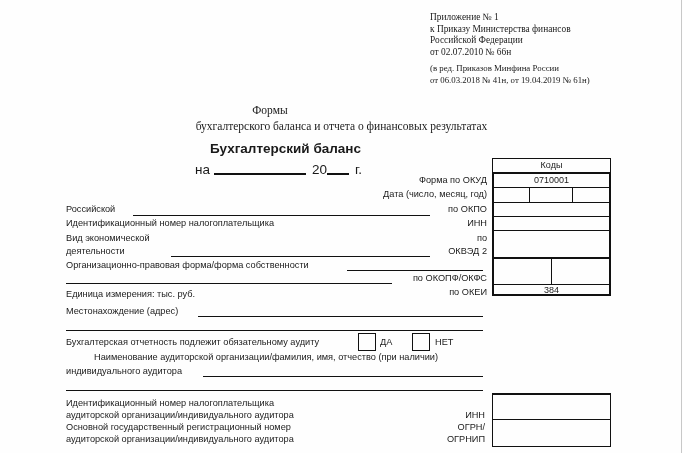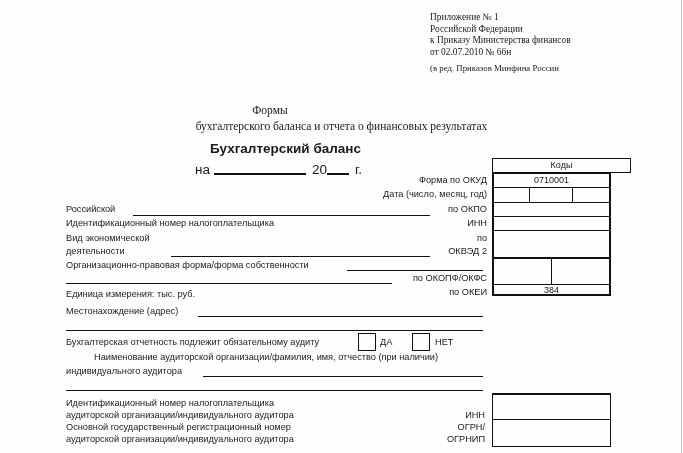--- a/index.html
+++ b/index.html
@@ -25,40 +25,41 @@
   .cell-text { font-size:9px; text-align:center; }
   .chk { position:absolute; width:18px; height:18px; border:1.6px solid #111; box-sizing:border-box; }
 </style>
 </head>
 <body>
 
 <div class="page-edge"></div>
 
 <div class="abs serif appendix">
   <div>Приложение № 1</div>
+  <div>к Приказу Министерства финансов</div>
   <div>Российской Федерации</div>
-  <div>к Приказу Министерства финансов</div>
   <div>от 02.07.2010 № 66н</div>
 </div>
 <div class="abs serif appendix-note">
   <div>(в ред. Приказов Минфина России</div>
+  <div>от 06.03.2018 № 41н, от 19.04.2019 № 61н)</div>
 </div>
 
 <div class="abs serif forms-title">Формы</div>
 <div class="abs serif forms-subtitle">бухгалтерского баланса и отчета о финансовых результатах</div>
 <div class="abs doc-title">Бухгалтерский баланс</div>
 
 <div class="abs date-line" style="left:195px;">на</div>
 <div class="uline thick" style="left:214px; top:173px; width:92px;"></div>
 <div class="abs date-line" style="left:312px;">20</div>
 <div class="uline thick" style="left:327px; top:173px; width:22px;"></div>
 <div class="abs date-line" style="left:355px;">г.</div>
 
 <div class="codes">
-  <div class="box" style="left:0; top:0; width:139px; height:15px;">
+  <div class="box" style="left:0; top:0; width:119px; height:15px;">
     <div class="cell-text" style="line-height:13px;">Коды</div>
   </div>
   <div class="box" style="left:0; top:14px; width:119px; height:124px; border-width:2.5px;"></div>
 
   <div class="abs cell-text" style="left:0; top:17px; width:119px;">0710001</div>
   <div class="uline" style="left:0; top:29px; width:119px;"></div>
 
   <div style="position:absolute; left:37px; top:29px; width:0; height:15px; border-left:1px solid #111;"></div>
   <div style="position:absolute; left:80px; top:29px; width:0; height:15px; border-left:1px solid #111;"></div>
   <div class="abs" style="left:2px; top:30px; width:34px; height:13px;"></div>

